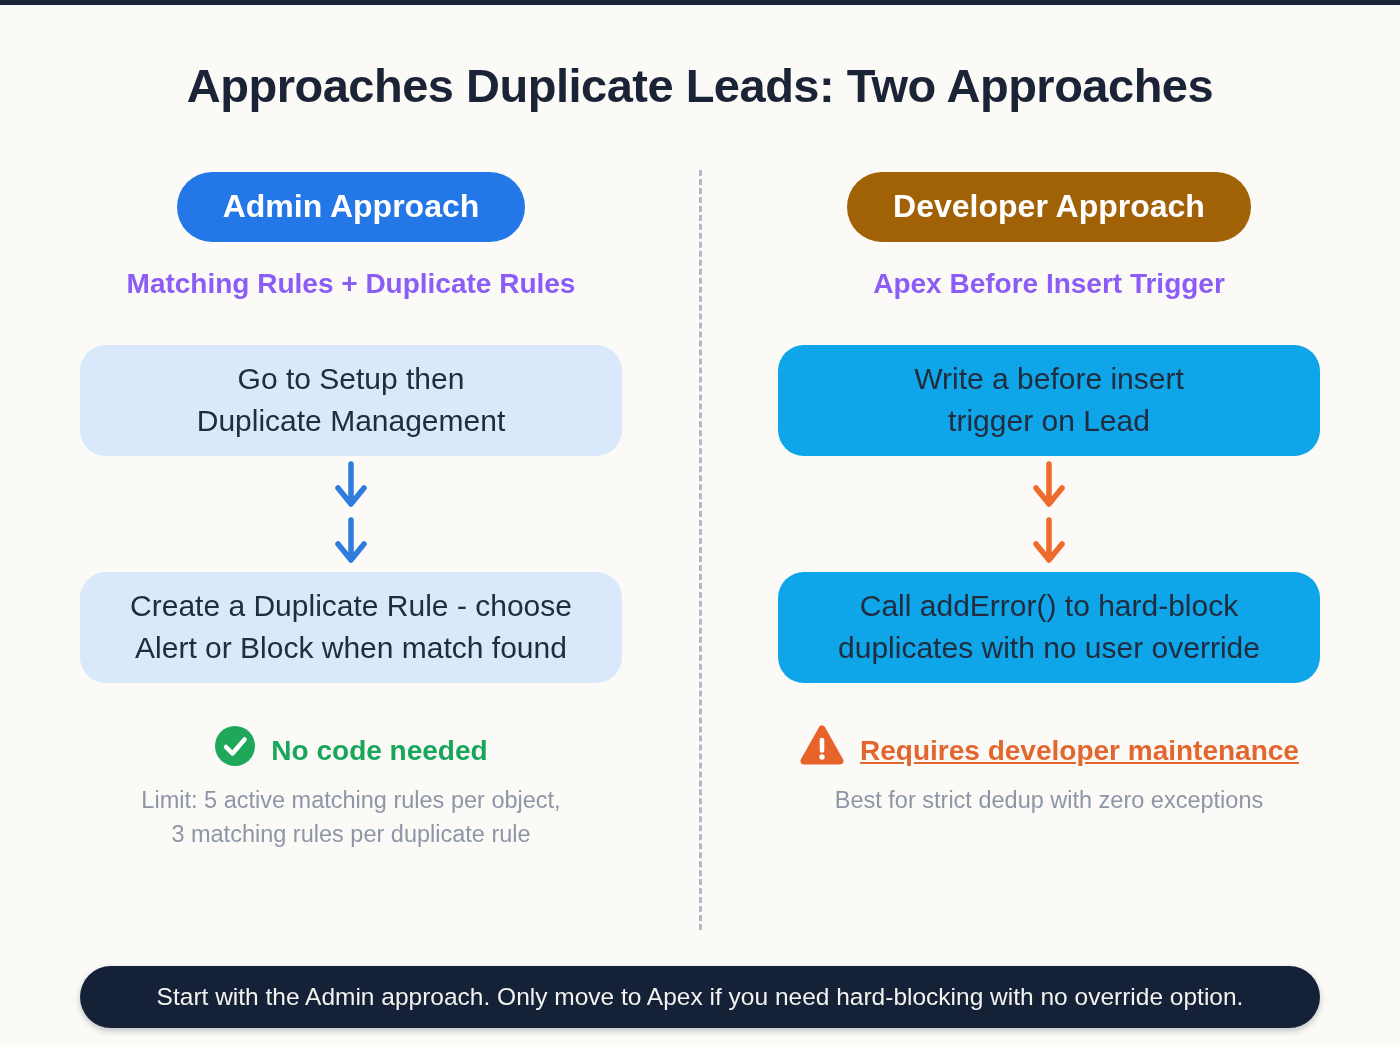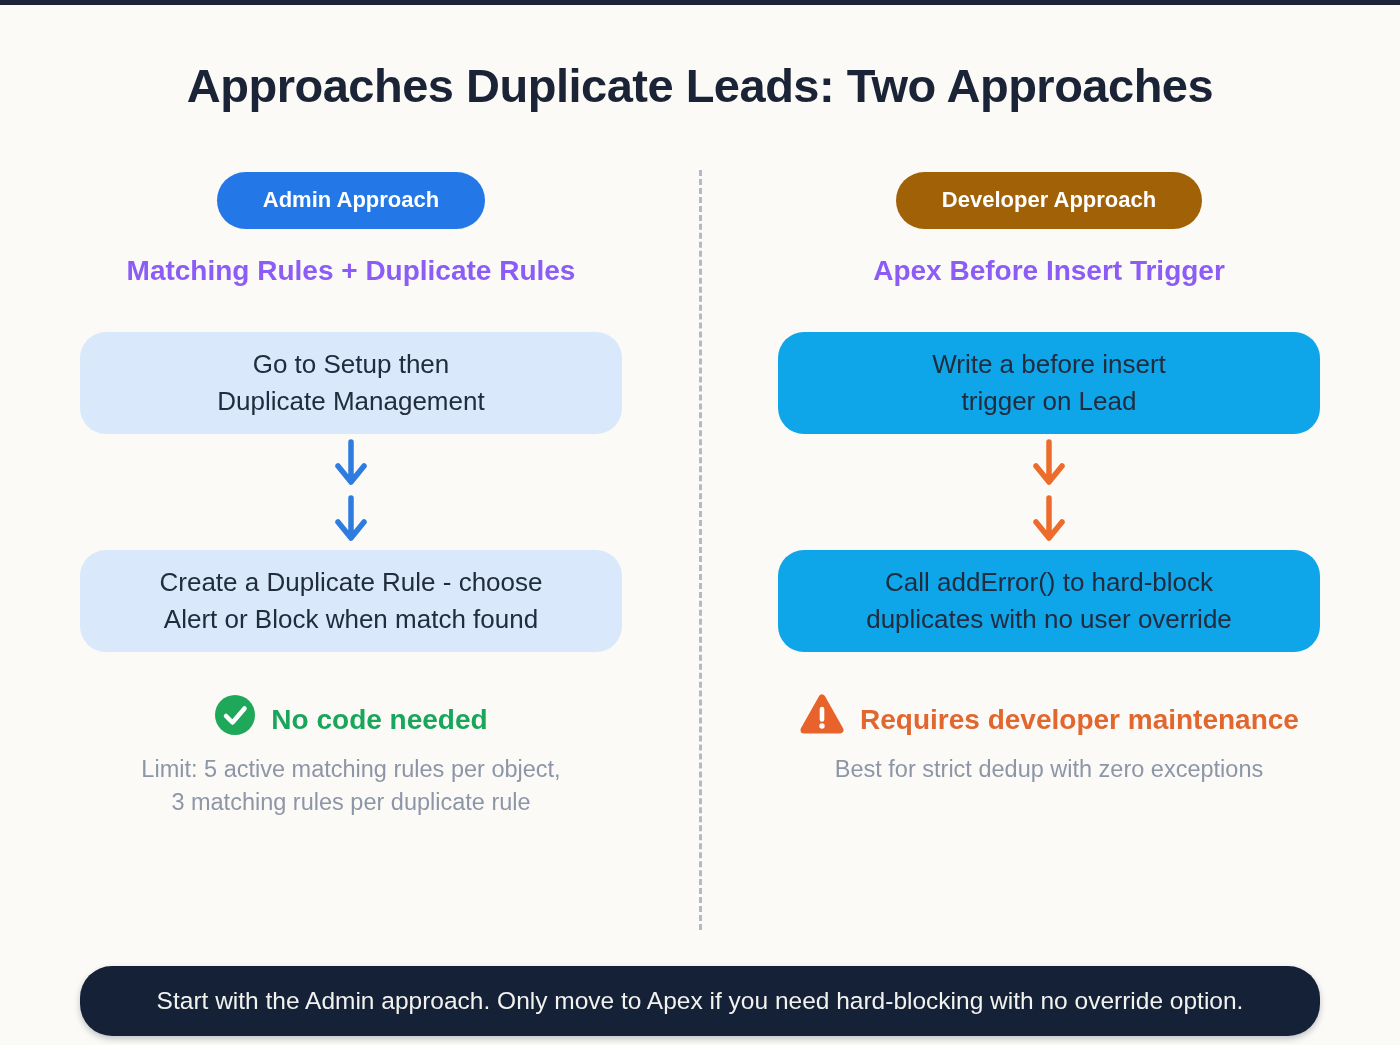--- a/index.html
+++ b/index.html
@@ -26,57 +26,57 @@
     border-left: 3px dashed #b3bac6;
   }
   .col {
     position: absolute; top: 172px; width: 542px;
     display: flex; flex-direction: column; align-items: center;
   }
   .col-admin { left: 80px; }
   .col-dev   { left: 778px; }
   .badge {
     padding: 14px 46px; border-radius: 40px;
-    font-size: 22px; font-weight: 700; color: #ffffff;
+    font-size: 32px; font-weight: 700; color: #ffffff;
     line-height: 1.3; white-space: nowrap;
   }
   .badge-admin { background: #2477e6; }
   .badge-dev   { background: #a16207; }
   .subtitle {
     margin-top: 26px; font-size: 28px; font-weight: 700; color: #8b5cf6;
     text-align: center;
   }
   .step-box {
     margin-top: 4px;
     width: 100%; min-height: 102px; border-radius: 26px;
     padding: 13px 20px;
     display: flex; align-items: center; justify-content: center;
     text-align: center; white-space: pre-line;
-    font-size: 26px; line-height: 1.42; color: #212c3e;
+    font-size: 30px; line-height: 1.42; color: #212c3e;
   }
   .step-box.first { margin-top: 45px; }
   .box-admin { background: #d9e8fb; }
   .box-dev   { background: #0ea5e9; }
   .flow-arrow { margin: 5px 0; display: block; }
   .verdict {
     margin-top: 42px;
     display: flex; align-items: flex-end; gap: 15px;
   }
   .verdict-label { font-size: 28px; font-weight: 700; }
   .verdict-label.good { color: #18a65a; }
-  .verdict-label.warn { color: #e2672f; }
+  .verdict-label.warn { color: #e2672f; text-decoration: underline; }
   .verdict-icon { display: block; }
   .note {
     margin-top: 17px;
     font-size: 23.5px; line-height: 1.43; color: #8d96a7;
     text-align: center; white-space: pre-line;
   }
   .footer-banner {
     position: absolute; left: 80px; top: 966px;
-    width: 1240px; height: 70px; border-radius: 32px;
+    width: 1240px; height: 62px; border-radius: 32px;
     background: #152137;
     display: flex; align-items: center; justify-content: center;
     box-shadow: 0 3px 6px rgba(20,30,55,0.25);
   }
   .footer-text {
     color: #f2f2ef; font-size: 24.5px; white-space: nowrap;
   }
 </style>
 </head>
 <body>

